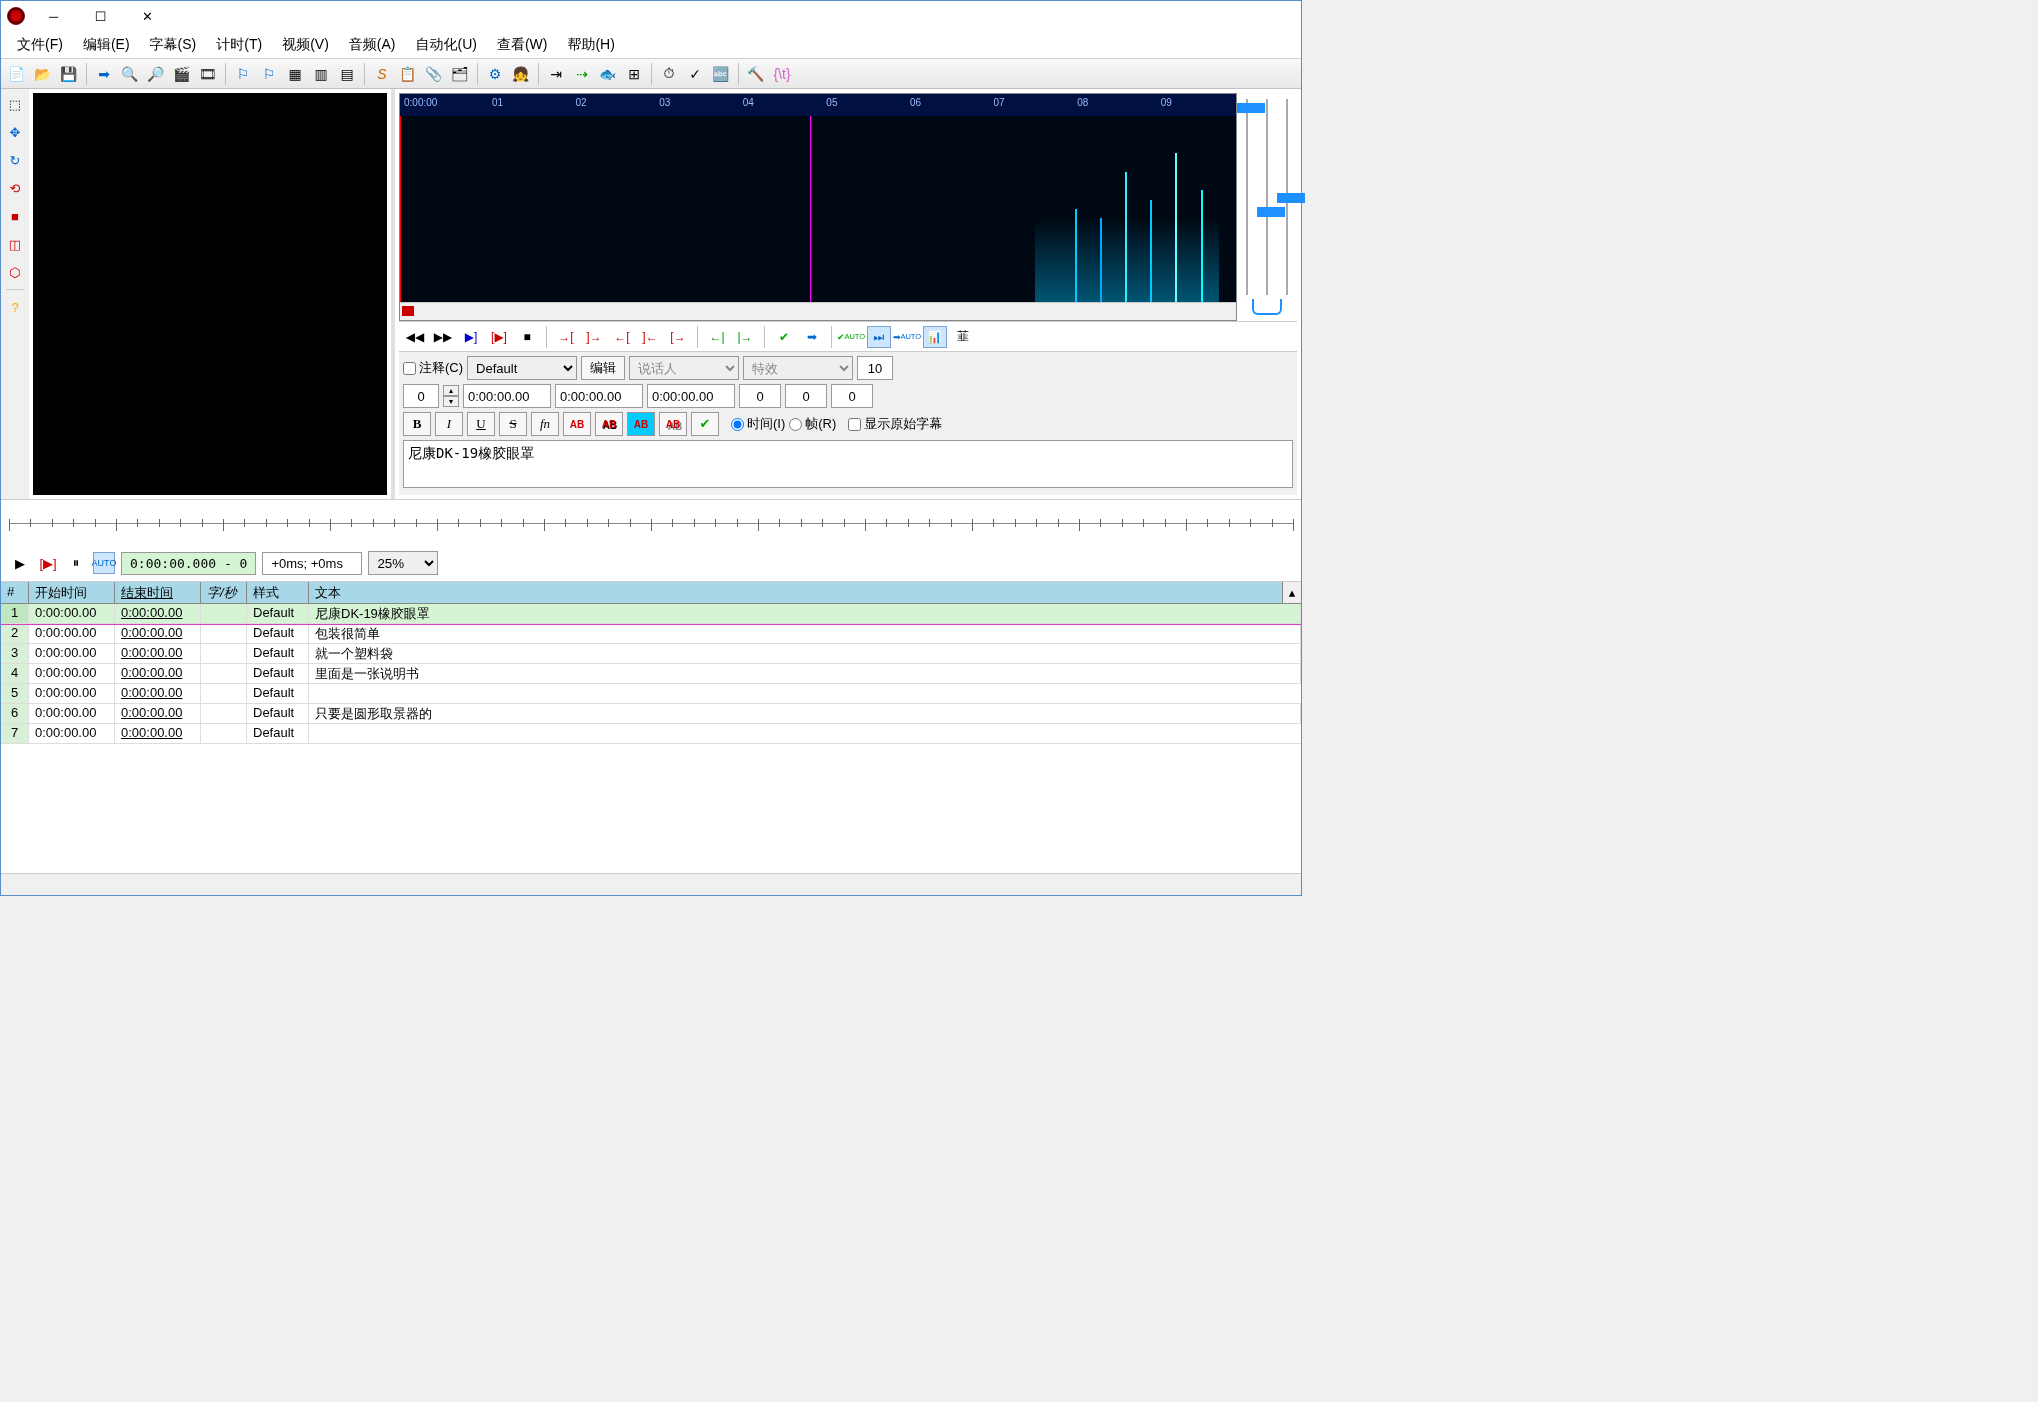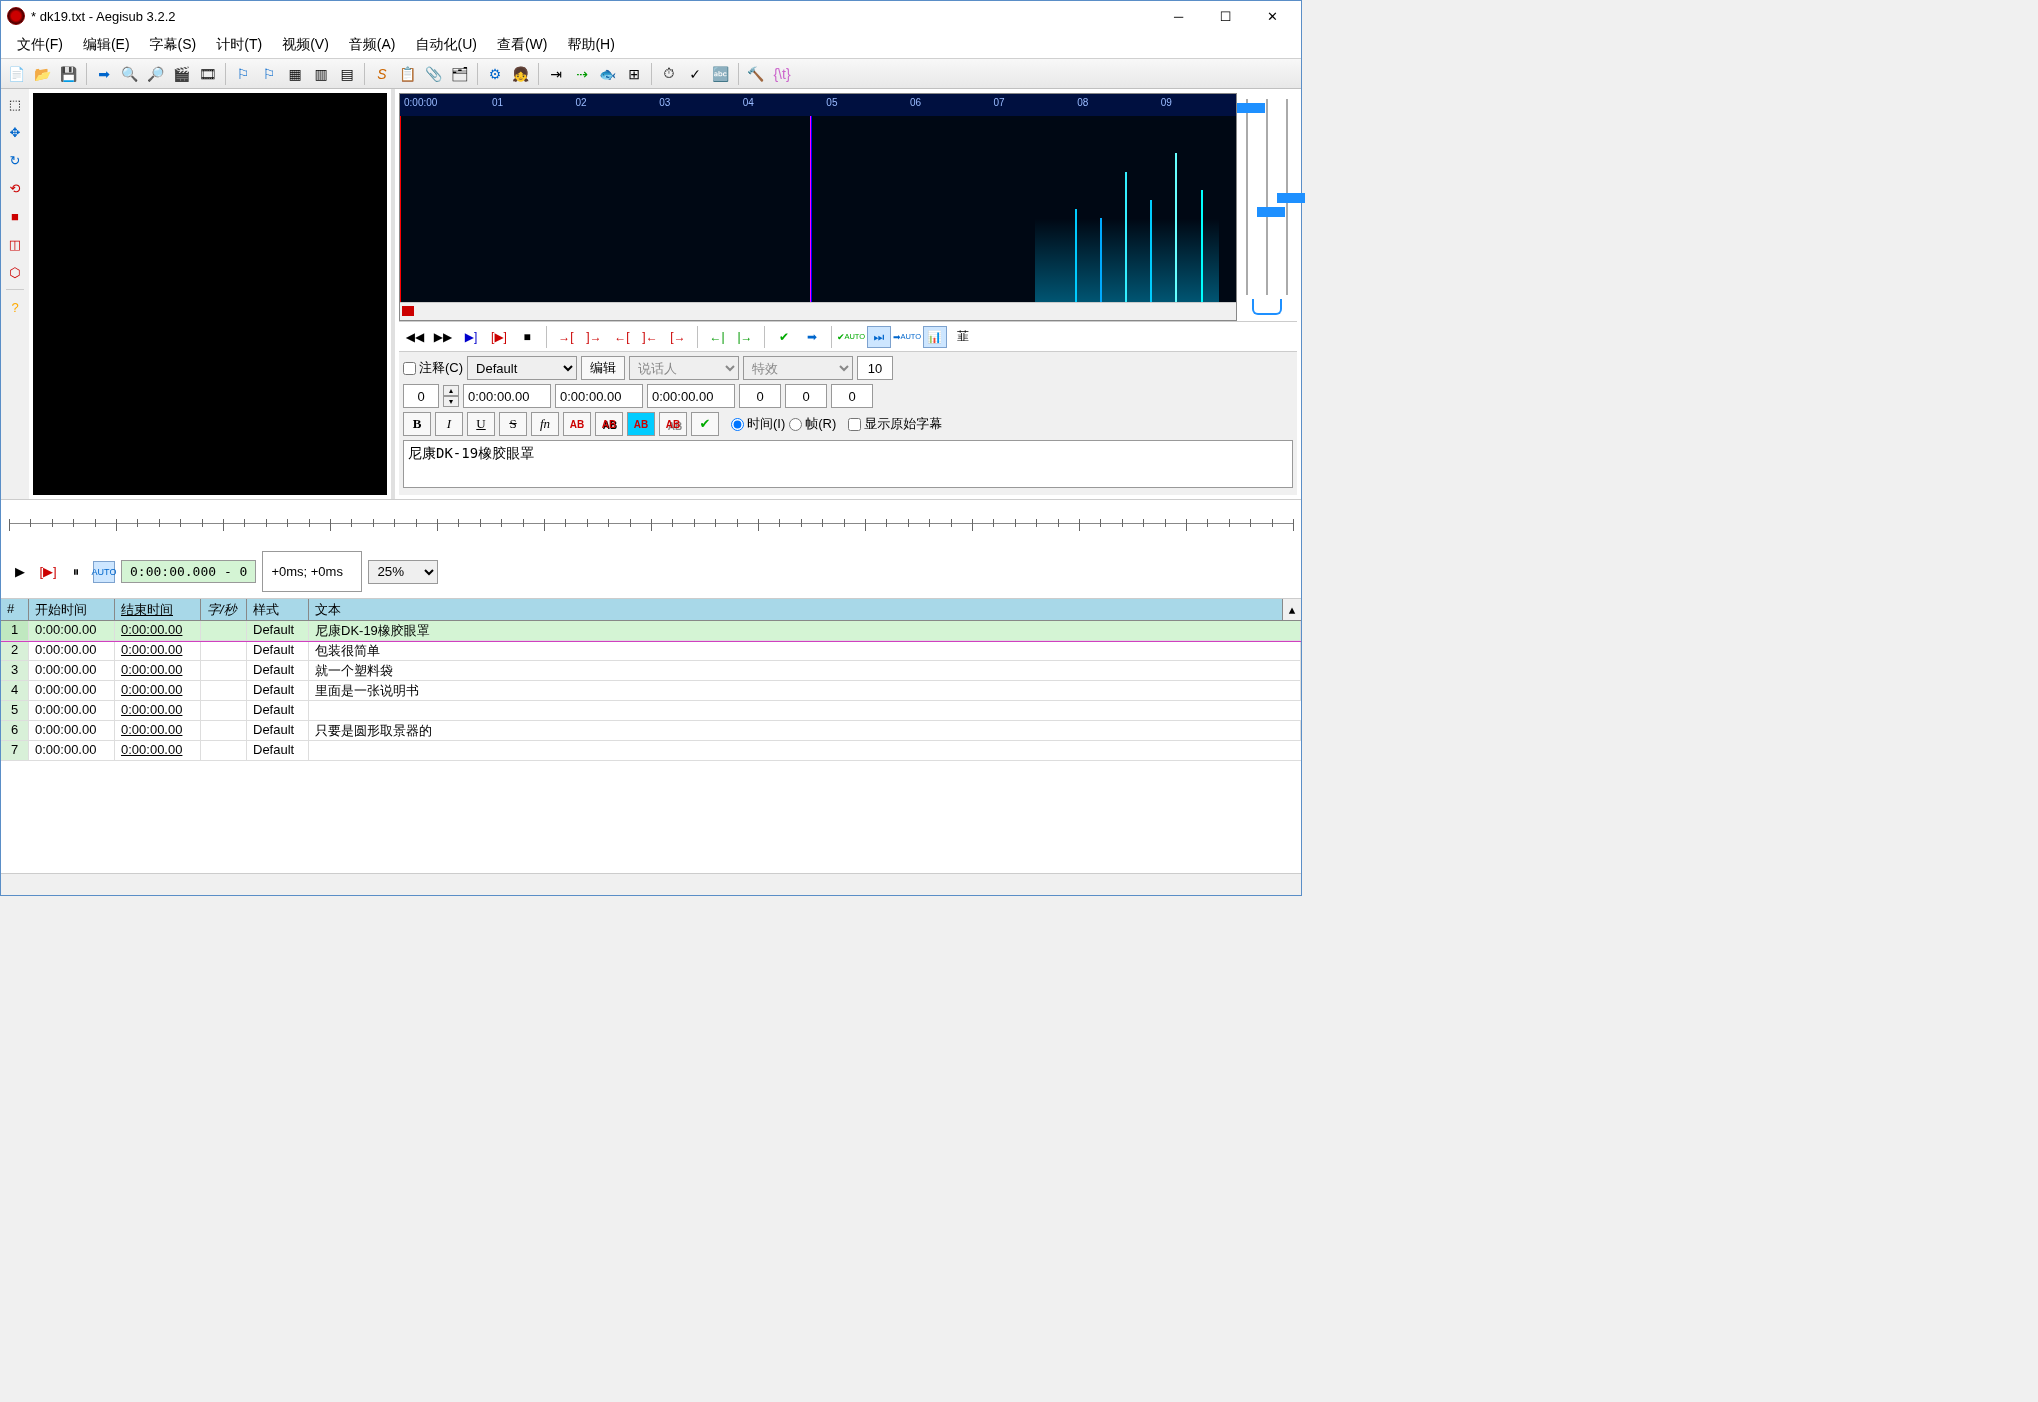--- a/index.html
+++ b/index.html
@@ -46,21 +46,21 @@
 .spinner { display: flex; flex-direction: column; }
 .spinbtn { width: 16px; height: 11px; border: 1px solid #999; background: #f0f0f0; font-size: 8px; display: flex; align-items: center; justify-content: center; cursor: pointer; }
 .fmt-btn { width: 28px; height: 24px; border: 1px solid #999; background: #f8f8f8; display: flex; align-items: center; justify-content: center; cursor: pointer; font-size: 13px; font-family: serif; }
 .fmt-btn.ab { color: #c00; font-size: 10px; font-weight: bold; font-family: sans-serif; }
 .video-ctrl { height: 50px; border-top: 1px solid #ccc; padding: 4px 8px; display: flex; align-items: center; gap: 6px; }
 .seek-track { flex: 1; height: 20px; position: relative; }
 .seek-ruler { position: absolute; top: 8px; left: 0; right: 0; height: 1px; background: #888; }
 .seek-tick { position: absolute; top: 4px; width: 1px; height: 8px; background: #666; }
 .vc-btn { width: 22px; height: 22px; display: flex; align-items: center; justify-content: center; cursor: pointer; }
 .time-display { border: 1px solid #999; padding: 3px 8px; background: #d4f4d4; font-family: monospace; font-size: 13px; min-width: 130px; }
-.offset-display { border: 1px solid #999; padding: 12px 8px; background: #fff; font-size: 13px; min-width: 100px; }
+.offset-display { border: 1px solid #999; padding: 3px 8px; background: #fff; font-size: 13px; min-width: 100px; }
 .zoom-sel { border: 1px solid #999; padding: 2px 4px; height: 24px; min-width: 70px; }
 .grid-area { flex: 1; display: flex; flex-direction: column; border-top: 1px solid #ccc; min-height: 0; }
 .grid-header { display: flex; background: #a8d8e8; border-bottom: 1px solid #888; height: 22px; font-size: 13px; }
 .gh { padding: 2px 6px; border-right: 1px solid #888; }
 .grid-body { flex: 1; overflow-y: auto; background: #fff; }
 .grow { display: flex; height: 20px; font-size: 13px; border-bottom: 1px solid #ddd; }
 .grow.sel { background: #d4f4d4; outline: 1px solid #d040c0; }
 .gc { padding: 1px 6px; border-right: 1px solid #ddd; overflow: hidden; white-space: nowrap; }
 .gc.num { background: #d8f0d8; text-align: center; }
 .grow.sel .gc.num { background: #c0e8c0; }
@@ -72,21 +72,20 @@
 .col-style { width: 62px; }
 .col-text { flex: 1; }
 .radio-lbl { display: flex; align-items: center; gap: 3px; }
 </style>
 </head>
 <body>
 
 <div class="window">
   <div class="titlebar">
     <div class="icon"></div>
-    <div class="title">* dk19.txt - Aegisub 3.2.2</div>
     <div class="winbtns">
       <div class="winbtn">─</div>
       <div class="winbtn">☐</div>
       <div class="winbtn close">✕</div>
     </div>
   </div>
 
   <div class="menubar">
     <div class="menuitem">文件(F)</div>
     <div class="menuitem">编辑(E)</div>

